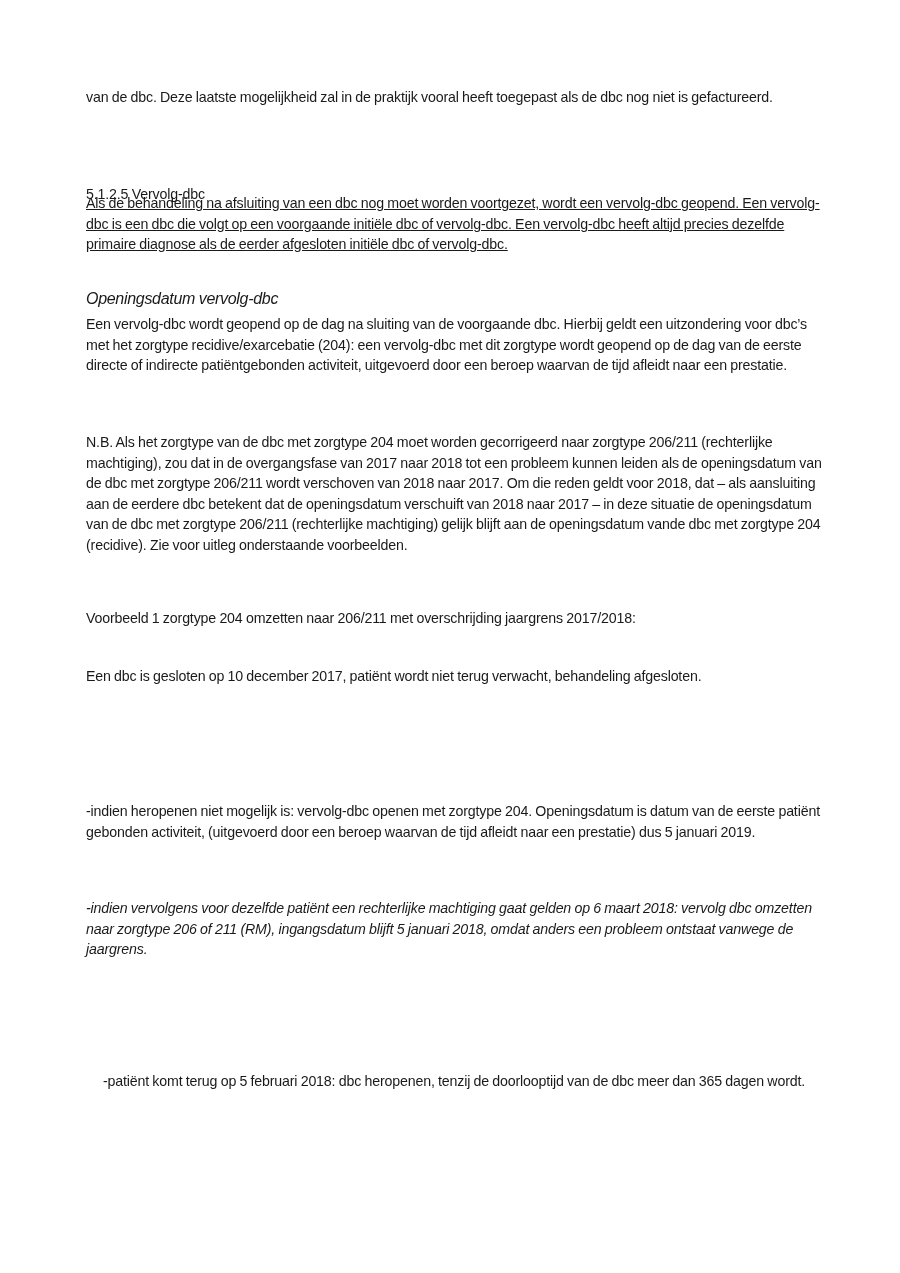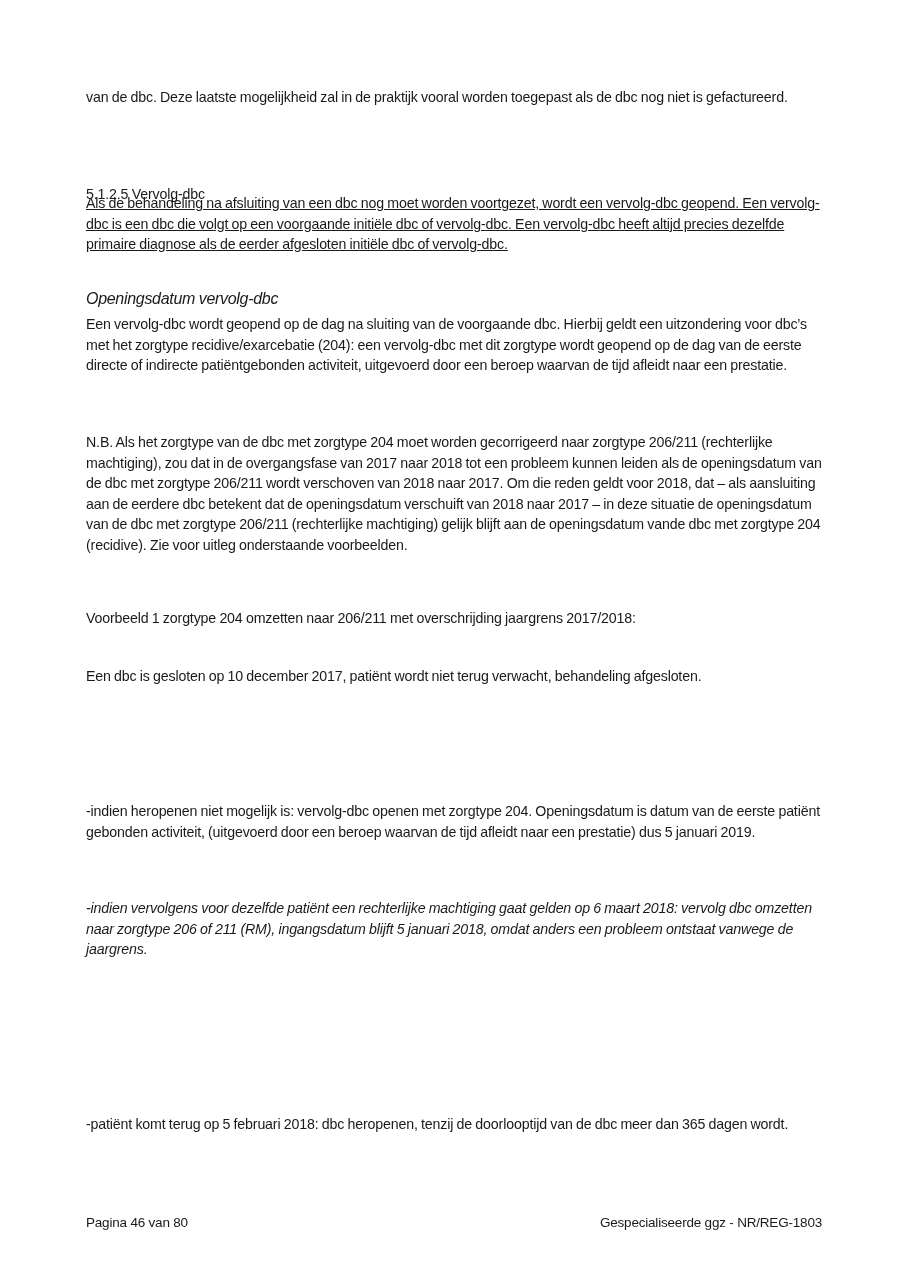--- a/index.html
+++ b/index.html
@@ -50,21 +50,21 @@
       display: flex;
       justify-content: space-between;
       letter-spacing: -0.2px;
     }
   </style>
 </head>
 <body>
 
 <div class="page">
 
-  <p class="block" style="top:87px;">van de dbc. Deze laatste mogelijkheid zal in de praktijk vooral worden toegepast als de dbc nog niet is gefactureerd.</p>
+  <p class="block" style="top:87px;">van de dbc. Deze laatste mogelijkheid zal in de praktijk vooral heeft toegepast als de dbc nog niet is gefactureerd.</p>
 
   <p class="block heading" style="top:184px;">5.1.2.5 Vervolg-dbc</p>
 
   <p class="block" style="top:193px;text-decoration:underline;">Als de behandeling na afsluiting van een dbc nog moet worden voortgezet, wordt een vervolg-dbc geopend. Een vervolg-dbc is een dbc die volgt op een voorgaande initiële dbc of vervolg-dbc. Een vervolg-dbc heeft altijd precies dezelfde primaire diagnose als de eerder afgesloten initiële dbc of vervolg-dbc.</p>
 
   <p class="block subheading" style="top:289px;">Openingsdatum vervolg-dbc</p>
 
   <p class="block" style="top:314px;">Een vervolg-dbc wordt geopend op de dag na sluiting van de voorgaande dbc. Hierbij geldt een uitzondering voor dbc’s met het zorgtype recidive/exarcebatie (204): een vervolg-dbc met dit zorgtype wordt geopend op de dag van de eerste directe of indirecte patiëntgebonden activiteit, uitgevoerd door een beroep waarvan de tijd afleidt naar een prestatie.</p>
 
   <p class="block" style="top:432px;">N.B. Als het zorgtype van de dbc met zorgtype 204 moet worden  gecorrigeerd naar zorgtype 206/211 (rechterlijke machtiging), zou dat in de overgangsfase van 2017 naar 2018 tot een probleem kunnen leiden als de openingsdatum van de dbc met zorgtype 206/211 wordt verschoven van 2018 naar 2017. Om die reden geldt voor 2018, dat – als aansluiting aan de eerdere dbc betekent dat de openingsdatum verschuift van 2018 naar 2017 – in deze situatie de openingsdatum van de dbc met zorgtype 206/211 (rechterlijke machtiging) gelijk blijft aan de openingsdatum vande dbc met zorgtype 204 (recidive). Zie voor uitleg onderstaande voorbeelden.</p>
@@ -72,20 +72,16 @@
   <p class="block" style="top:608px;">Voorbeeld 1 zorgtype 204 omzetten naar 206/211 met overschrijding jaargrens 2017/2018:</p>
 
   <p class="block" style="top:666px;">Een dbc is gesloten op 10 december 2017, patiënt wordt niet terug verwacht, behandeling afgesloten.</p>
 
 
   <p class="block" style="top:801px;">-indien heropenen niet mogelijk is: vervolg-dbc openen met zorgtype 204. Openingsdatum is datum van de eerste patiënt gebonden activiteit, (uitgevoerd door een beroep waarvan de tijd afleidt naar een prestatie) dus 5 januari 2019.</p>
 
   <p class="block" style="top:898px;font-style:italic;">-indien vervolgens voor dezelfde patiënt een rechterlijke machtiging gaat gelden op 6 maart 2018: vervolg dbc omzetten naar zorgtype 206 of 211 (RM), ingangsdatum blijft 5 januari 2018, omdat anders een probleem ontstaat vanwege de jaargrens.</p>
 
 
-  <p class="block" style="top:1114px;">-patiënt komt terug op 5 februari 2018: dbc heropenen, tenzij de doorlooptijd van de dbc meer dan 365 dagen wordt.</p>
+  <p class="block" style="top:1071px;text-align:center;">-patiënt komt terug op 5 februari 2018: dbc heropenen, tenzij de doorlooptijd van de dbc meer dan 365 dagen wordt.</p>
 
-  <div class="footer">
-    <span>Pagina 46 van 80</span>
-    <span>Gespecialiseerde ggz - NR/REG-1803</span>
-  </div>
 
 </div>
 
 </body></html>

